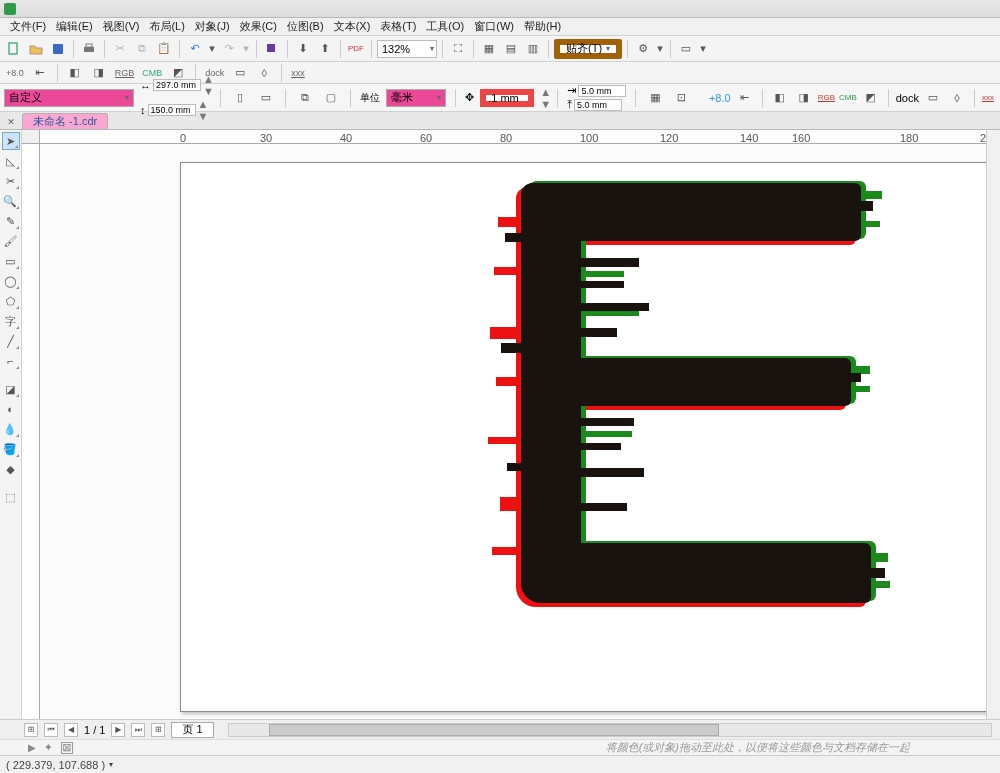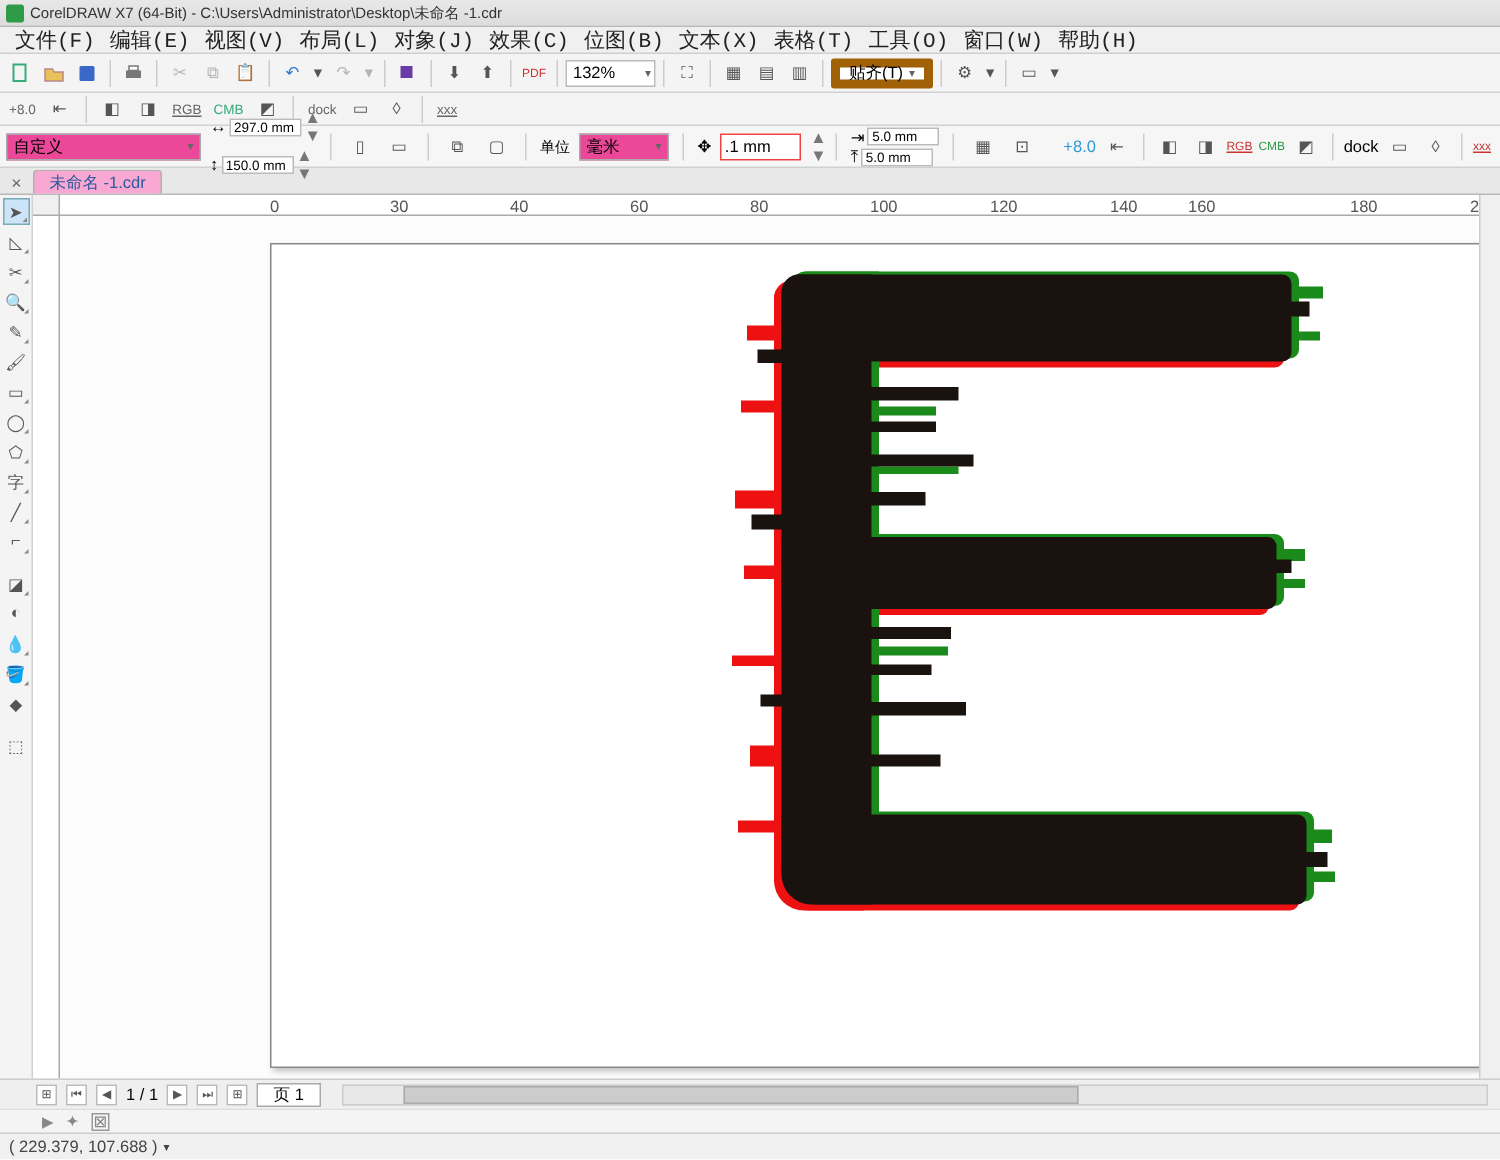--- a/index.html
+++ b/index.html
@@ -3,21 +3,21 @@
 <meta charset="utf-8">
 <style>
 * { margin: 0; padding: 0; box-sizing: border-box; font-family: "Microsoft YaHei", Arial, sans-serif; font-size: 11px; }
 body { background: #fff; width: 1000px; height: 773px; overflow: hidden; position: relative; }
 
 .titlebar { height: 18px; background: linear-gradient(#e8e8e8,#dcdcdc); display: flex; align-items: center; padding-left: 4px; border-bottom: 1px solid #b8b8b8; }
 .titlebar .logo { width: 12px; height: 12px; background: #2d9b47; margin-right: 4px; border-radius: 2px; }
 .titlebar .t { color: #333; font-size: 10px; }
 
 .menubar { height: 18px; background: #f0f0f0; display: flex; align-items: center; padding-left: 6px; gap: 2px; border-bottom: 1px solid #cfcfcf; }
-.menubar span { color: #222; font-size: 14px; padding: 0 4px; cursor: default; font-family: Liberation Mono, monospace; }
+.menubar span { color: #222; font-size: 11px; padding: 0 4px; cursor: default; }
 
 .toolbar { height: 26px; background: #f4f4f4; display: flex; align-items: center; padding-left: 4px; gap: 2px; border-bottom: 1px solid #d0d0d0; }
 .tbtn { width: 20px; height: 20px; display: flex; align-items: center; justify-content: center; border: 1px solid transparent; border-radius: 2px; color: #555; position: relative; }
 .tbtn svg { width: 14px; height: 14px; }
 .sep { width: 1px; height: 18px; background: #ccc; margin: 0 3px; }
 .zoom { width: 60px; height: 18px; border: 1px solid #bbb; font-size: 11px; padding-left: 4px; display: flex; align-items: center; justify-content: space-between; padding-right: 2px; background: #fff; }
 .zoom::after { content: "▾"; color: #666; font-size: 8px; }
 .dropbtn { height: 20px; padding: 0 6px; border: 6px solid #a16207; font-size: 11px; display: flex; align-items: center; gap: 4px; background: #fff; border-radius: 2px; }
 .dropbtn::after { content: "▾"; color: #666; font-size: 8px; }
 
@@ -25,21 +25,21 @@
 .toolbar2 .lab { font-size: 9px; color: #666; padding: 0 2px; }
 
 .propbar { height: 28px; background: #f6f6f6; display: flex; align-items: center; padding-left: 4px; gap: 6px; border-bottom: 1px solid #d0d0d0; }
 .combo { height: 18px; border: 1px solid #aaa; font-size: 11px; padding: 0 4px; display: flex; align-items: center; background: #ec4899; min-width: 90px; justify-content: space-between; }
 .combo::after { content: "▾"; color: #666; font-size: 8px; margin-left: 6px; }
 .dimbox { display: flex; flex-direction: column; font-size: 9px; gap: 1px; }
 .dimrow { display: flex; align-items: center; gap: 2px; }
 .diminp { width: 48px; height: 12px; border: 1px solid #bbb; font-size: 9px; padding-left: 2px; background: #fff; }
 .spin { width: 8px; display: flex; flex-direction: column; font-size: 6px; color: #777; }
 .unitlab { font-size: 10px; }
-.nudge { width: 54px; height: 18px; border: 1px solid #ef4444; font-size: 10px; padding-left: 2px; background: #fff; display: flex; align-items: center; }
+.nudge { width: 54px; height: 18px; border: 6px solid #ef4444; font-size: 10px; padding-left: 2px; background: #fff; display: flex; align-items: center; }
 .propright { margin-left: auto; display: flex; align-items: center; gap: 4px; padding-right: 6px; }
 
 .tabbar { height: 18px; background: #e8e8e8; display: flex; align-items: flex-end; padding-left: 22px; border-bottom: 1px solid #b8b8b8; }
 .tabclose { width: 14px; height: 14px; display: flex; align-items: center; justify-content: center; color: #666; font-size: 9px; margin-left: -18px; margin-right: 4px; }
 .tab { height: 16px; padding: 0 10px; background: #f9a8d4; border: 1px solid #b0b0b0; border-bottom: none; font-size: 10px; display: flex; align-items: center; color: #2a5a9a; border-radius: 3px 3px 0 0; }
 
 .workspace { position: absolute; left: 0; top: 130px; right: 0; bottom: 54px; display: flex; }
 .toolbox { width: 22px; background: #f4f4f4; border-right: 1px solid #d0d0d0; display: flex; flex-direction: column; align-items: center; padding-top: 2px; gap: 2px; }
 .tool { width: 18px; height: 18px; display: flex; align-items: center; justify-content: center; color: #555; position: relative; }
 .tool.active { background: #cde3f7; border: 1px solid #7ab; }
@@ -84,21 +84,20 @@
 .accent { color: #2d9bd8; }
 .bluei { color: #2a7ad4; }
 .greentxt { color: #2d9b47; font-size: 8px; }
 .redtxt { color: #c33; font-size: 8px; text-decoration: underline; }
 </style>
 </head>
 <body>
 
 <div class="titlebar">
   <div class="logo"></div>
-  <div class="t">CorelDRAW X7 (64-Bit) - C:\Users\Administrator\Desktop\未命名 -1.cdr</div>
 </div>
 
 <div class="menubar">
   <span>文件(F)</span>
   <span>编辑(E)</span>
   <span>视图(V)</span>
   <span>布局(L)</span>
   <span>对象(J)</span>
   <span>效果(C)</span>
   <span>位图(B)</span>
@@ -393,18 +392,19 @@
     </div>
   <div class="scroll">
       <div class="thumb"></div>
     </div>
 </div>
 
 <div class="hintbar">
   <span class="arrow">▶</span>
   <span>✦</span>
   <span style="border:1px solid #999;width:12px;height:12px;display:inline-flex;align-items:center;justify-content:center">⊠</span>
+  <span class="hint">将颜色(或对象)拖动至此处，以便将这些颜色与文档存储在一起</span>
 </div>
 
 <div class="statusbar">
   <span>( 229.379, 107.688 )</span>
   <span style="margin-left:4px;font-size:8px">▾</span>
 </div>
 
 </body></html>

